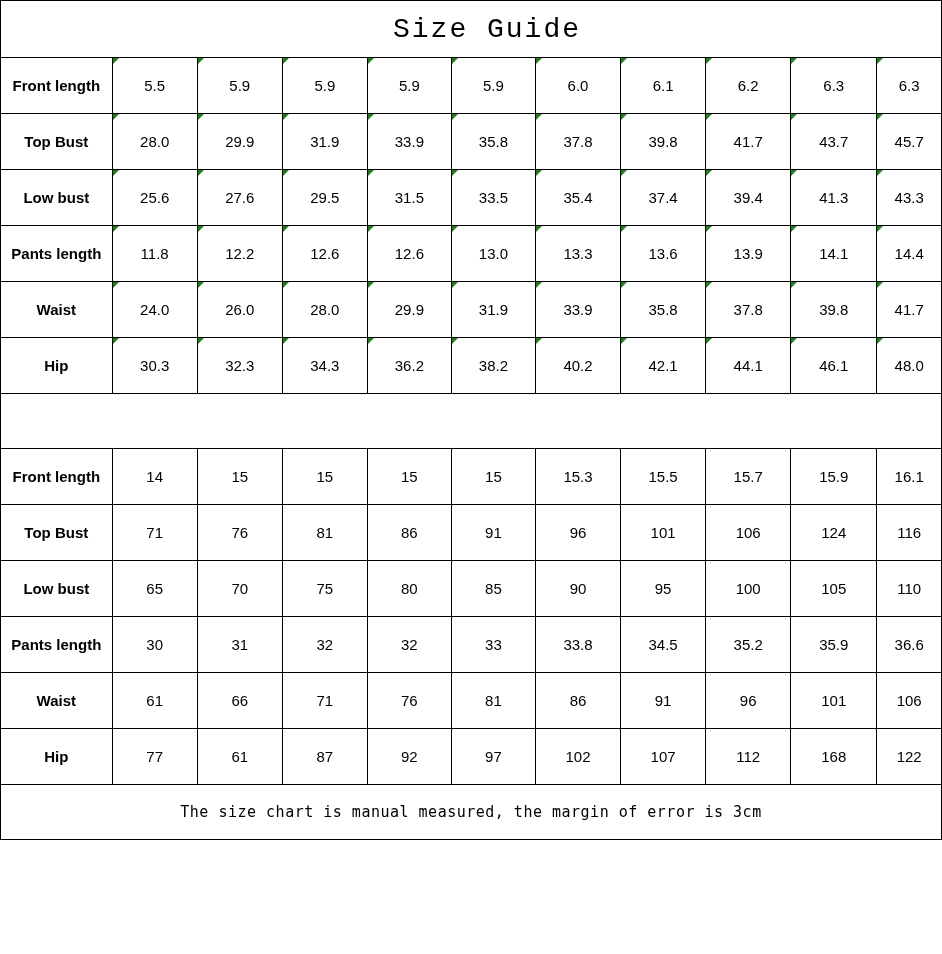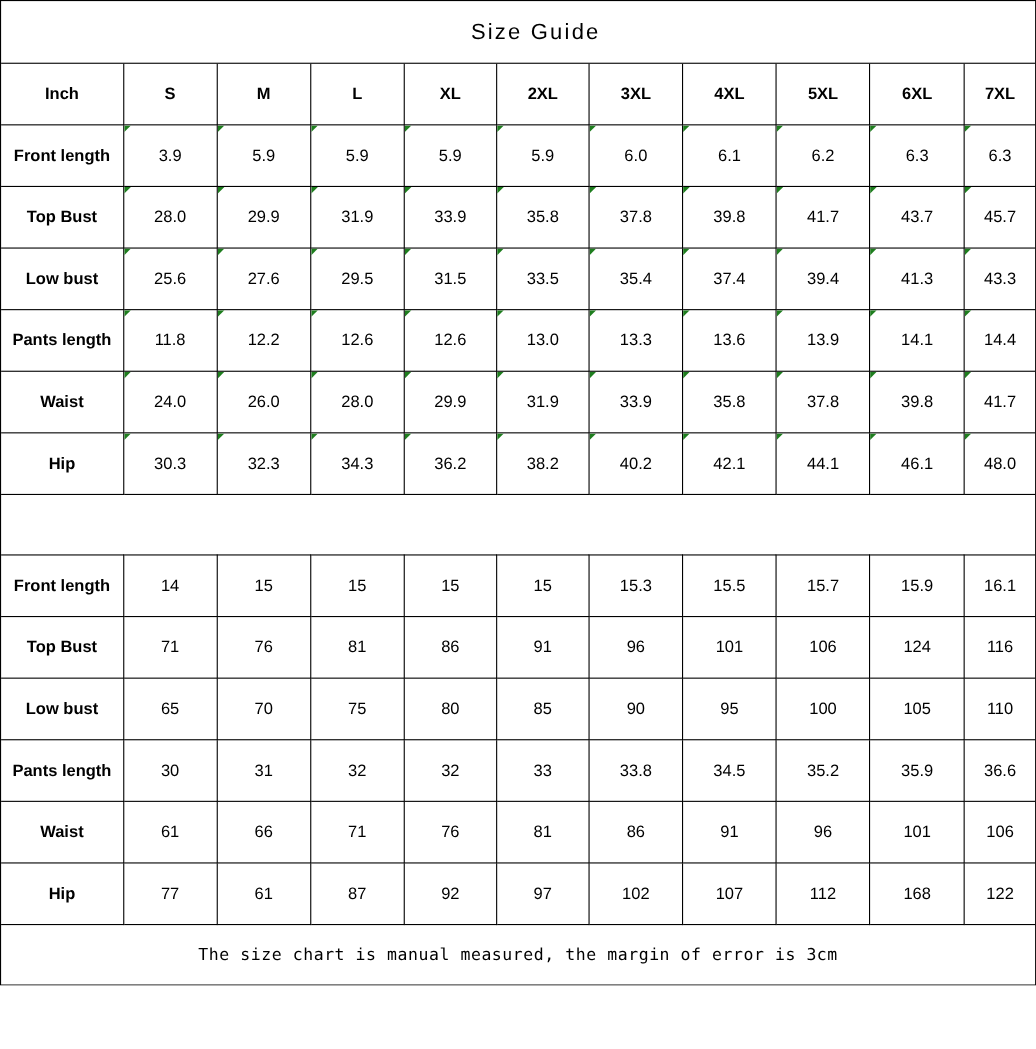--- a/index.html
+++ b/index.html
@@ -13,22 +13,22 @@
     width: 940px;
     border: 1px solid #000;
     background: #fff;
   }
   .title-row {
     height: 56px;
     display: flex;
     align-items: center;
     justify-content: center;
     border-bottom: 1px solid #000;
-    font-family: Liberation Sans, sans-serif;
-    font-size: 20px;
+    font-family: Liberation Mono, monospace;
+    font-size: 28px;
     letter-spacing: 2px;
     padding-left: 32px;
   }
   table.size-table {
     border-collapse: collapse;
     table-layout: fixed;
     width: 940px;
   }
   table.size-table td {
     border: 1px solid #000;
@@ -79,35 +79,22 @@
         <col style="width: 84px;">
         <col style="width: 84px;">
         <col style="width: 85px;">
         <col style="width: 85px;">
         <col style="width: 85px;">
         <col style="width: 86px;">
         <col style="width: 64px;">
       </colgroup>
       <tbody>
         <tr>
-          <td class="hd">Inch</td>
-          <td class="hd">S</td>
-          <td class="hd">M</td>
-          <td class="hd">L</td>
-          <td class="hd">XL</td>
-          <td class="hd">2XL</td>
-          <td class="hd">3XL</td>
-          <td class="hd">4XL</td>
-          <td class="hd">5XL</td>
-          <td class="hd">6XL</td>
-          <td class="hd">7XL</td>
-        </tr>
-        <tr>
           <td class="lb">Front length</td>
-          <td><span class="flag"></span><span>3.9</span></td>
+          <td><span class="flag"></span><span>5.5</span></td>
           <td><span class="flag"></span><span>5.9</span></td>
           <td><span class="flag"></span><span>5.9</span></td>
           <td><span class="flag"></span><span>5.9</span></td>
           <td><span class="flag"></span><span>5.9</span></td>
           <td><span class="flag"></span><span>6.0</span></td>
           <td><span class="flag"></span><span>6.1</span></td>
           <td><span class="flag"></span><span>6.2</span></td>
           <td><span class="flag"></span><span>6.3</span></td>
           <td><span class="flag"></span><span>6.3</span></td>
         </tr>

